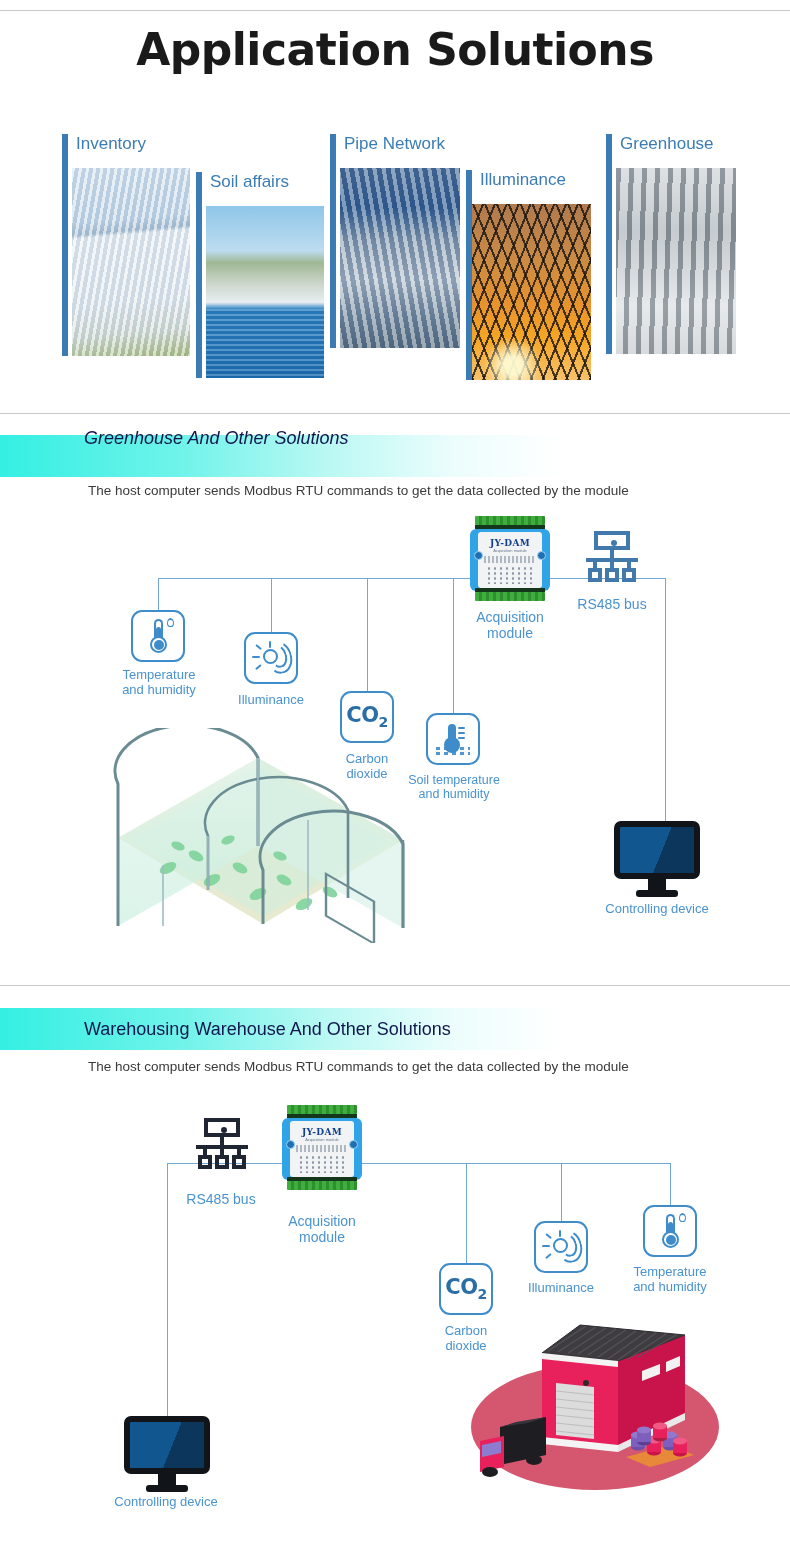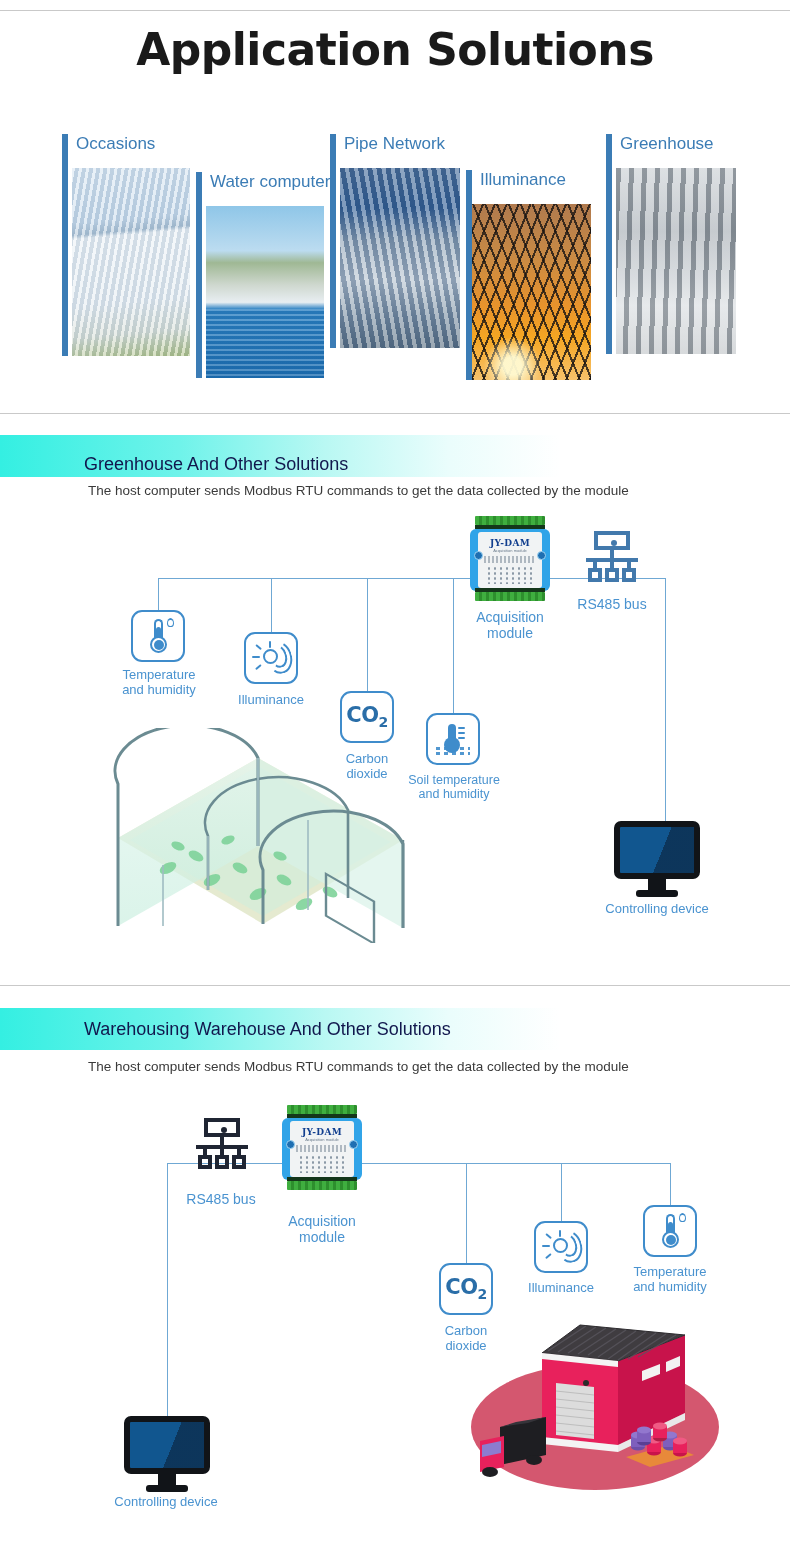--- a/index.html
+++ b/index.html
@@ -153,27 +153,27 @@
 </style>
 </head>
 <body>
 
 <div class="rule" style="top:10px;"></div>
 
 <div id="hero-title">Application Solutions</div>
 
 <div class="occ" style="left:62px; top:134px; width:128px; height:222px;">
   <div class="bar" style="height:222px;"></div>
-  <div class="occ-label" style="left:14px; top:0px;">Occasions</div>
+  <div class="occ-label" style="left:14px; top:0px;">Inventory</div>
   <div class="ph ph-green" style="left:10px; top:34px; width:118px; height:188px;"></div>
 </div>
 
 <div class="occ" style="left:196px; top:172px; width:128px; height:206px;">
   <div class="bar" style="height:206px;"></div>
-  <div class="occ-label" style="left:14px; top:0px;">Water computer</div>
+  <div class="occ-label" style="left:14px; top:0px;">Soil affairs</div>
   <div class="ph ph-water" style="left:10px; top:34px; width:118px; height:172px;"></div>
 </div>
 
 <div class="occ" style="left:330px; top:134px; width:122px; height:214px;">
   <div class="bar" style="height:214px;"></div>
   <div class="occ-label" style="left:14px; top:0px;">Pipe Network</div>
   <div class="ph ph-pipe" style="left:10px; top:34px; width:120px; height:180px;"></div>
 </div>
 
 <div class="occ" style="left:466px; top:170px; width:125px; height:210px;">
@@ -184,21 +184,21 @@
 
 <div class="occ" style="left:606px; top:134px; width:130px; height:220px;">
   <div class="bar" style="height:220px;"></div>
   <div class="occ-label" style="left:14px; top:0px;">Greenhouse</div>
   <div class="ph ph-ware" style="left:10px; top:34px; width:120px; height:186px;"></div>
 </div>
 
 <div class="rule" style="top:413px;"></div>
 
 <div class="sec-band" style="top:435px;"></div>
-<div class="sec-title" style="top:454px;">Greenhouse And Other Solutions</div>
+<div class="sec-title" style="top:428px;font-style:italic;">Greenhouse And Other Solutions</div>
 <div class="sec-sub" style="top:483px;">The host computer sends Modbus RTU commands to get the data collected by the module</div>
 
 <div class="ln h" style="left:158px; top:578px; width:508px;"></div>
 <div class="ln v" style="left:158px; top:578px; height:32px;"></div>
 <div class="ln v" style="left:271px; top:578px; height:54px;"></div>
 <div class="ln v" style="left:367px; top:578px; height:113px;"></div>
 <div class="ln v" style="left:453px; top:578px; height:135px;"></div>
 <div class="ln v" style="left:665px; top:578px; height:243px;"></div>
 
 <div class="sq-icon" style="left:131px; top:610px; width:54px; height:52px;">

